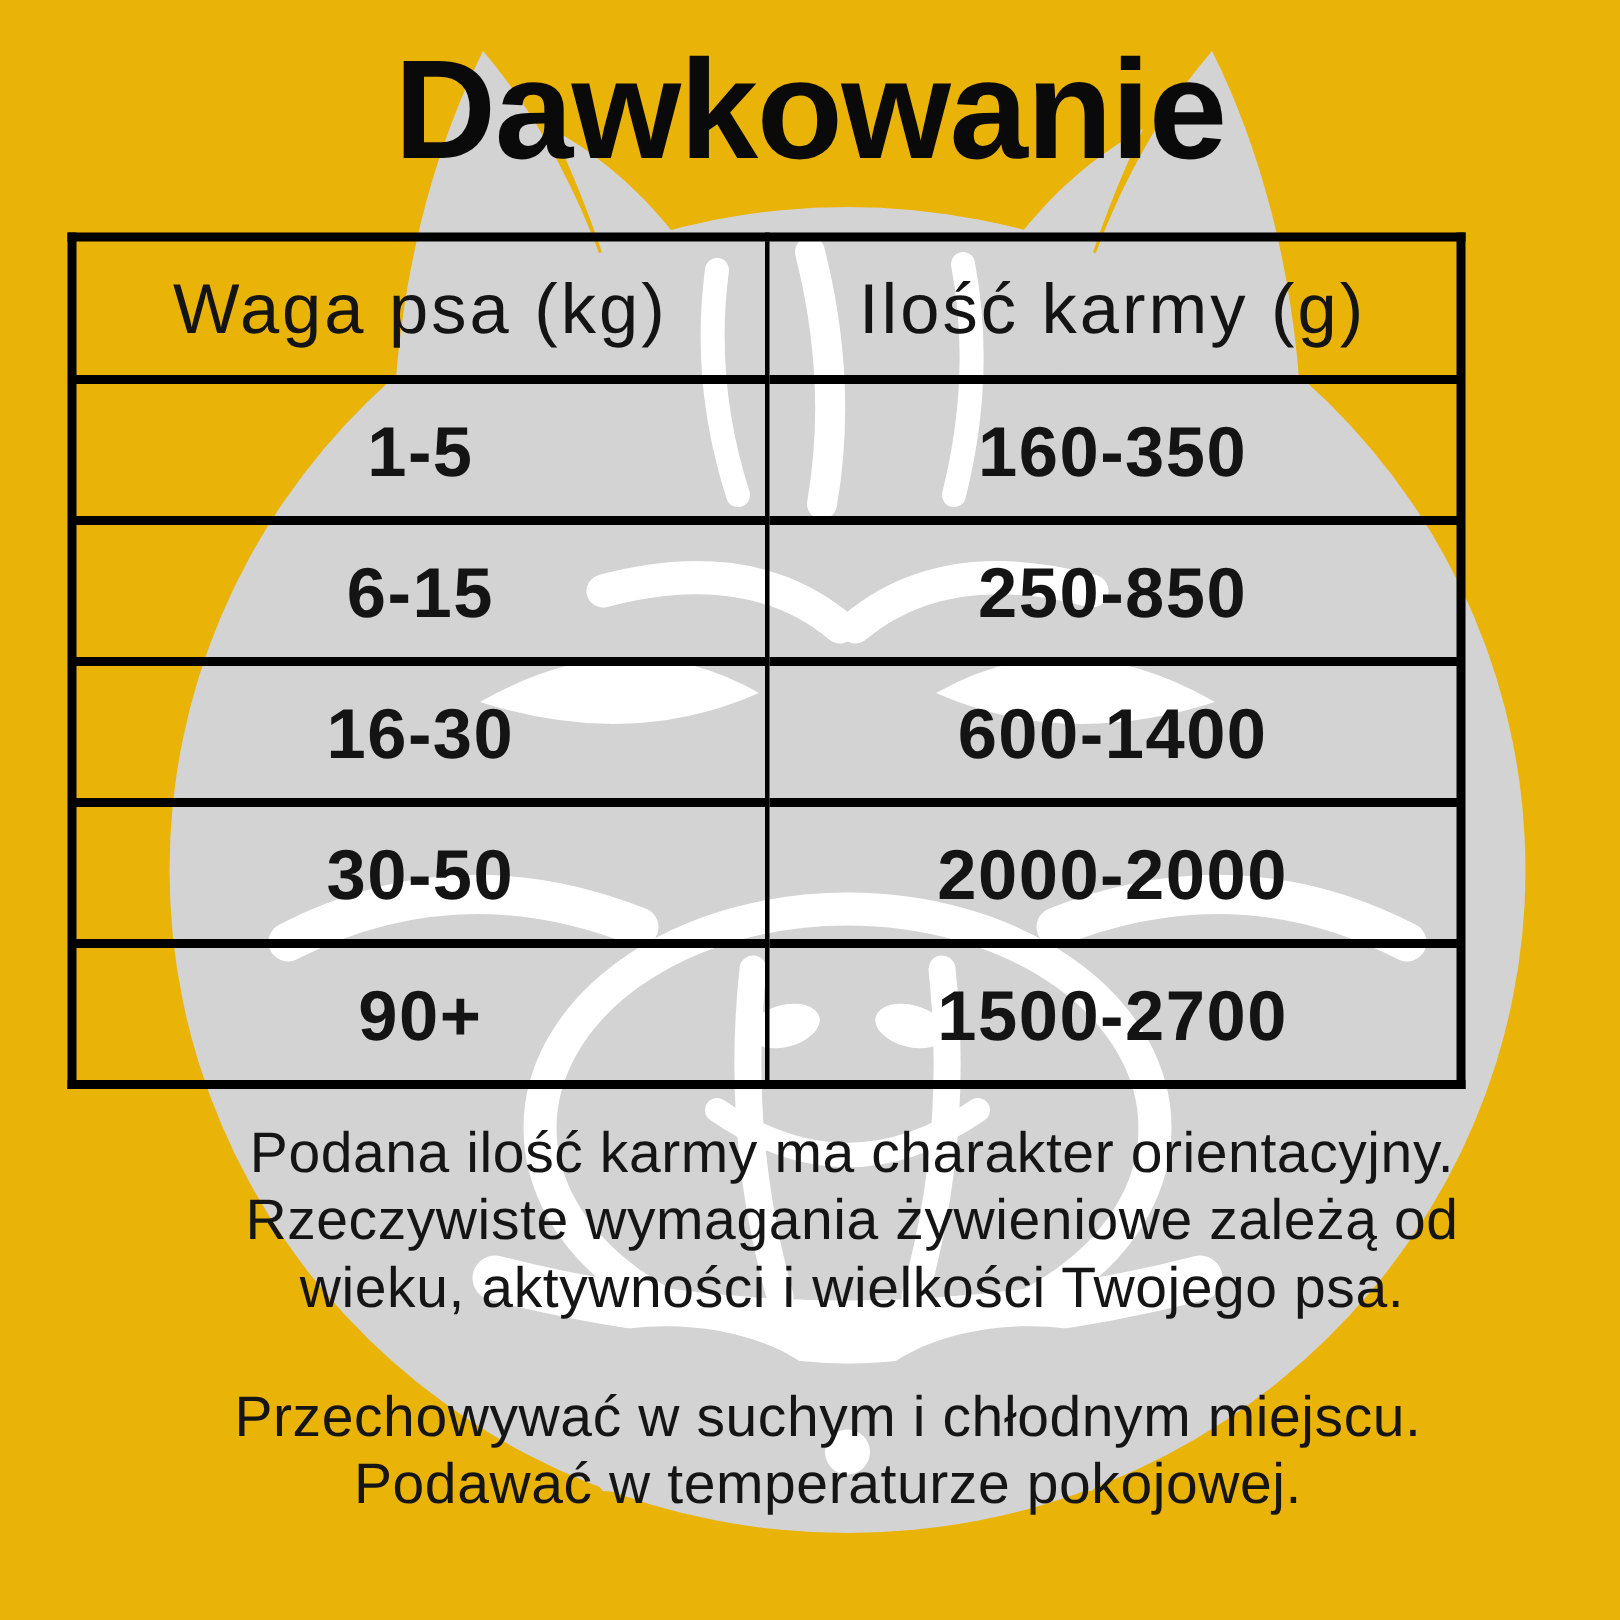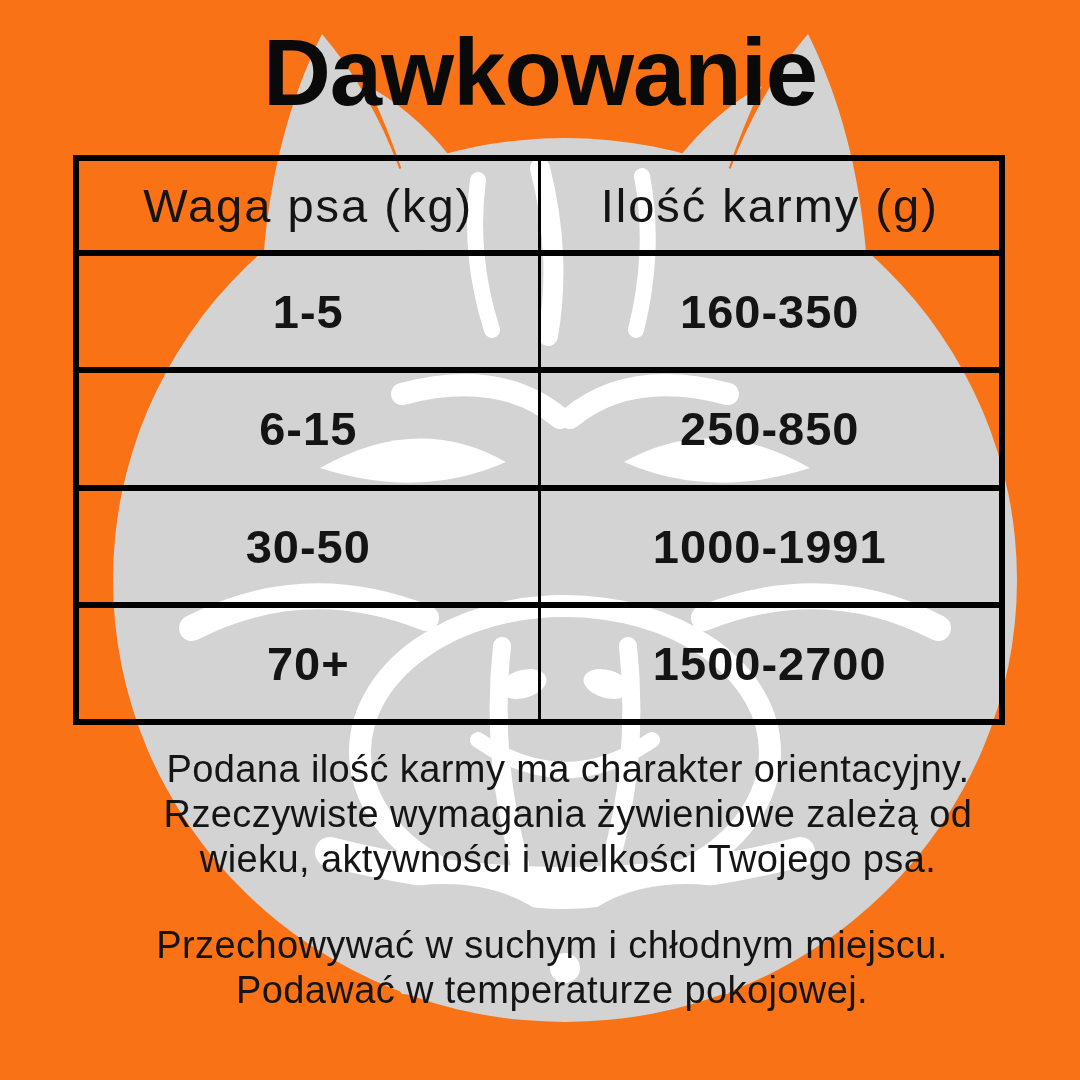--- a/index.html
+++ b/index.html
@@ -1,19 +1,19 @@
 <!DOCTYPE html>
 <html lang="pl"><head>
 <meta charset="utf-8">
 <style>
   html,body{margin:0;padding:0;background:#ffffff;}
   .canvas{
     position:relative;
     width:1080px;height:1080px;
-    background:#f97316;
+    background:#eab308;
     overflow:hidden;
     font-family:"Liberation Sans","DejaVu Sans",sans-serif;
     color:#121212;
   }
   
   .watermark{
     position:absolute;left:0;top:0;width:1080px;height:1080px;
   }
   
   .title{
@@ -21,21 +21,21 @@
     margin:0;text-align:center;
     font-size:94px;line-height:1.12;font-weight:800;
     letter-spacing:-1px;color:#0a0a0a;
   }
   
   .dosage-table{
     position:absolute;left:45px;top:155px;
     width:932px;height:570px;
     border-collapse:collapse;table-layout:fixed;
     border:6px solid #000;
-    text-align:center;color:#141414;margin-left:28px;
+    text-align:center;color:#141414;
   }
   .dosage-table th,.dosage-table td{
     padding:0;background:transparent;
     border-bottom:6px solid #000;
     vertical-align:middle;
   }
   .dosage-table tbody tr:last-child td{border-bottom:none;}
   .dosage-table th:last-child,.dosage-table td:last-child{border-left:3px solid #000;}
   .dosage-table thead tr{height:95px;}
   .dosage-table tbody tr{height:94px;}
@@ -115,25 +115,29 @@
     <tbody>
       <tr>
         <td>1-5</td>
         <td>160-350</td>
       </tr>
       <tr>
         <td>6-15</td>
         <td>250-850</td>
       </tr>
       <tr>
-        <td>30-50</td>
-        <td>1000-1991</td>
+        <td>16-30</td>
+        <td>600-1400</td>
       </tr>
       <tr>
-        <td>70+</td>
+        <td>30-50</td>
+        <td>2000-2000</td>
+      </tr>
+      <tr>
+        <td>90+</td>
         <td>1500-2700</td>
       </tr>
     </tbody>
   </table>
 
   <p class="note note-feeding">
     <span class="line" style="display:block">Podana ilość karmy ma charakter orientacyjny.</span>
     <span class="line" style="display:block">Rzeczywiste wymagania żywieniowe zależą od</span>
     <span class="line" style="display:block">wieku, aktywności i wielkości Twojego psa.</span>
   </p>

